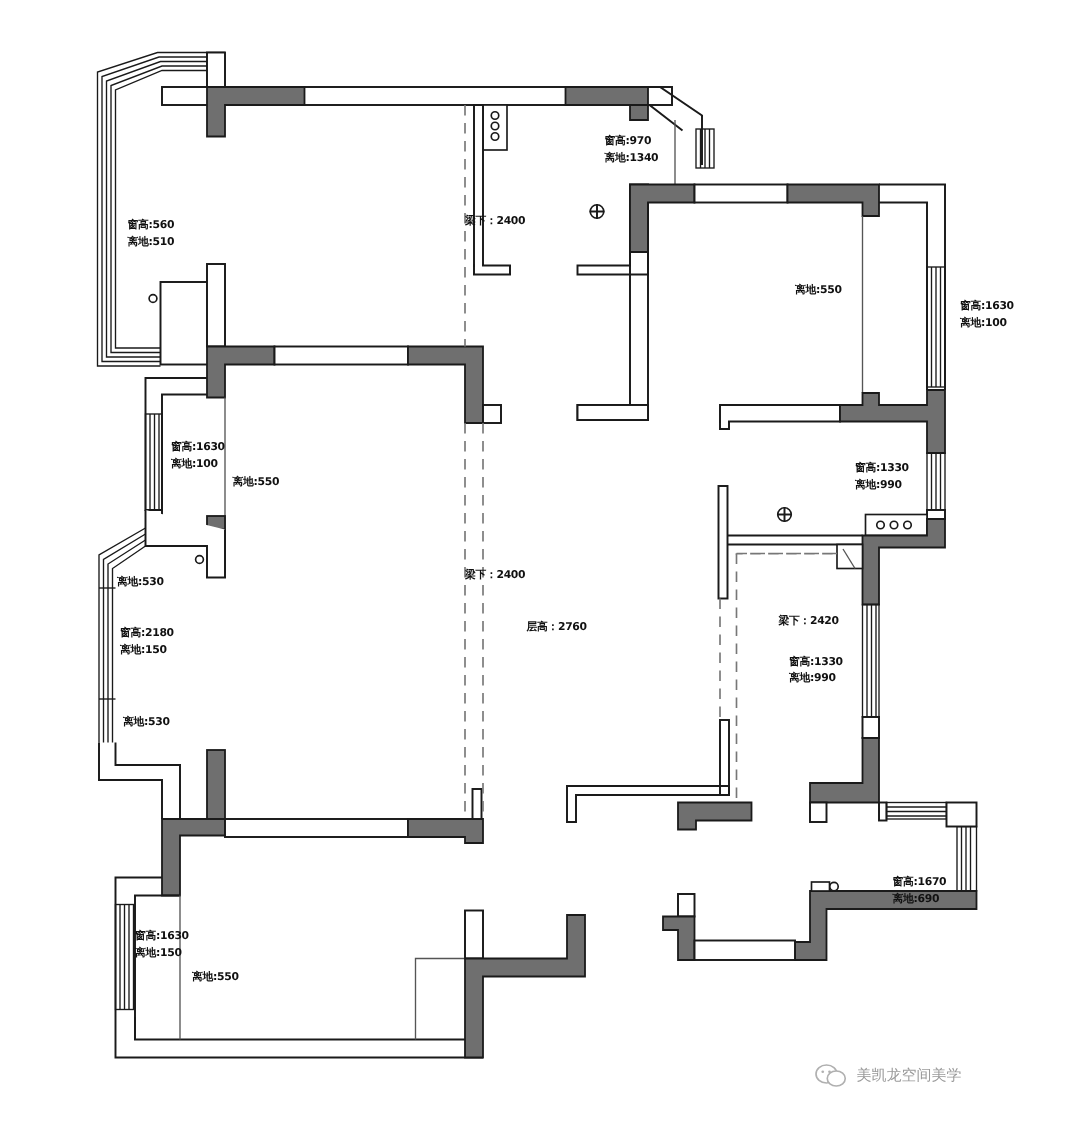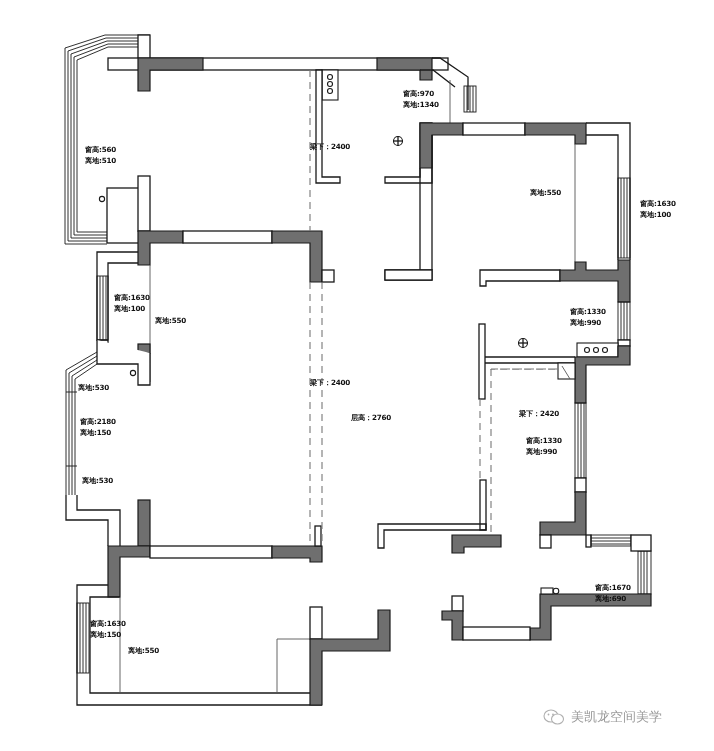--- a/index.html
+++ b/index.html
@@ -6,21 +6,21 @@
   body { width:714px; height:751px; position:relative; overflow:hidden; font-family:"DejaVu Sans", sans-serif; }
   #plan { position:absolute; left:0; top:0; width:714px; height:751px; }
   .wall-w { fill:#ffffff; stroke:#1a1a1a; stroke-width:1.3; }
   .wall-g { fill:#6f6f6f; stroke:#1a1a1a; stroke-width:1.2; }
   .line { fill:none; stroke:#1a1a1a; stroke-width:1.3; }
   .thin { fill:none; stroke:#555; stroke-width:0.9; }
   .dash { fill:none; stroke:#777; stroke-width:1.1; stroke-dasharray:7 5; }
   .win  { fill:none; stroke:#1a1a1a; stroke-width:0.9; }
   .fix  { fill:#ffffff; stroke:#1a1a1a; stroke-width:1.1; }
   .lbl { position:absolute; font-family:"DejaVu Sans", sans-serif; font-size:7.2px; font-weight:bold; color:#111; line-height:11px; white-space:nowrap; letter-spacing:-0.2px; }
-  .wm { position:absolute; left:543px; top:708px; display:flex; align-items:center; gap:6px; color:#9a9a9a; font-size:13px; font-family:"DejaVu Sans", sans-serif; }
+  .wm { position:absolute; left:543px; top:708px; display:flex; align-items:center; gap:6px; color:#9a9a9a; font-size:10px; font-family:"DejaVu Sans", sans-serif; }
   .wm svg { display:block; }
 </style>
 </head>
 <body>
 
 <svg id="plan" viewBox="0 0 714 751" xmlns="http://www.w3.org/2000/svg">
 
   <g>
     <polyline class="win" points="150,35 105,35 65,48 65,244 107,244"></polyline>
     <polyline class="win" points="150,38 106,38 68,51 68,241 107,241"></polyline>

